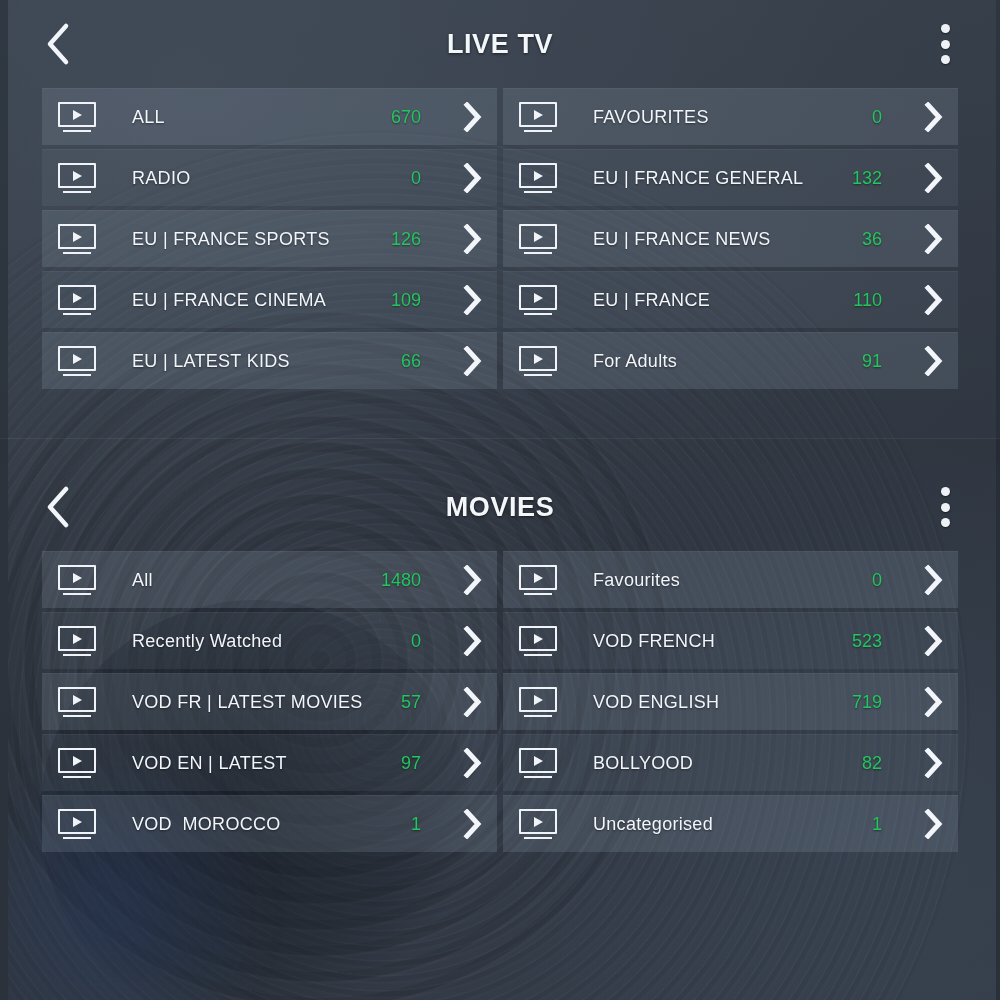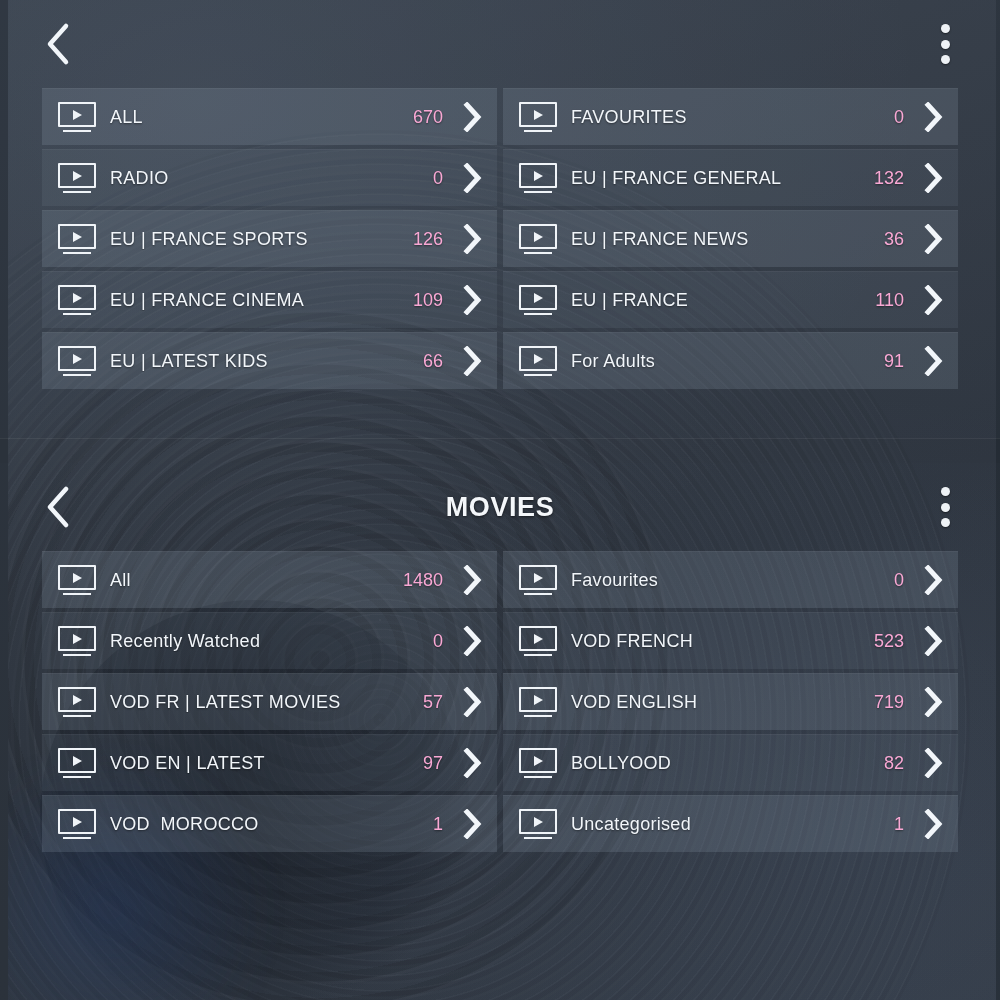--- a/index.html
+++ b/index.html
@@ -139,20 +139,21 @@
   }
   .row {
     position:relative;
     height:57px;
     display:flex;
     align-items:center;
     padding:0 14px 0 16px;
     background:rgba(168,182,200,0.17);
     border-top:1px solid rgba(255,255,255,0.045);
     cursor:pointer;
+    gap:22px;
   }
   .row.dim { background:rgba(150,165,185,0.11); }
 
   .tv-icon {
     flex:0 0 auto;
     width:38px; height:30px;
     position:relative;
     margin-right:14px;
   }
   .tv-icon .screen {
@@ -179,21 +180,21 @@
     color:#f2f6fa;
     font-size:18px;
     letter-spacing:.3px;
     white-space:pre;
     overflow:hidden;
     text-overflow:ellipsis;
     text-shadow:0 1px 2px rgba(0,0,0,0.45);
   }
   .row-count {
     flex:0 0 auto;
-    color:#f9a8d4;
+    color:#22c55e;
     font-size:18px;
     text-align:right;
     margin-right:18px;
     text-shadow:0 1px 2px rgba(0,0,0,0.45);
   }
   .row-chevron {
     flex:0 0 auto;
     width:22px; height:30px;
     display:flex; align-items:center; justify-content:center;
   }
@@ -217,20 +218,21 @@
     <div class="panel-tint"></div>
 
     <header class="header">
       <div class="back-btn">
         <span>
           <svg width="26" height="44" viewBox="0 0 26 44" aria-hidden="true">
             <polyline points="21,4 5,22 21,40" fill="none" stroke="#f2f6fa" stroke-width="4.5" stroke-linecap="round" stroke-linejoin="round"></polyline>
           </svg>
         </span>
       </div>
+      <h1 class="panel-title">LIVE TV</h1>
       <div class="menu-btn">
         <span class="dot"></span>
         <span class="dot"></span>
         <span class="dot"></span>
       </div>
     </header>
 
     <div class="grid" id="grid-live">
         <div class="row">
           <span class="tv-icon">

